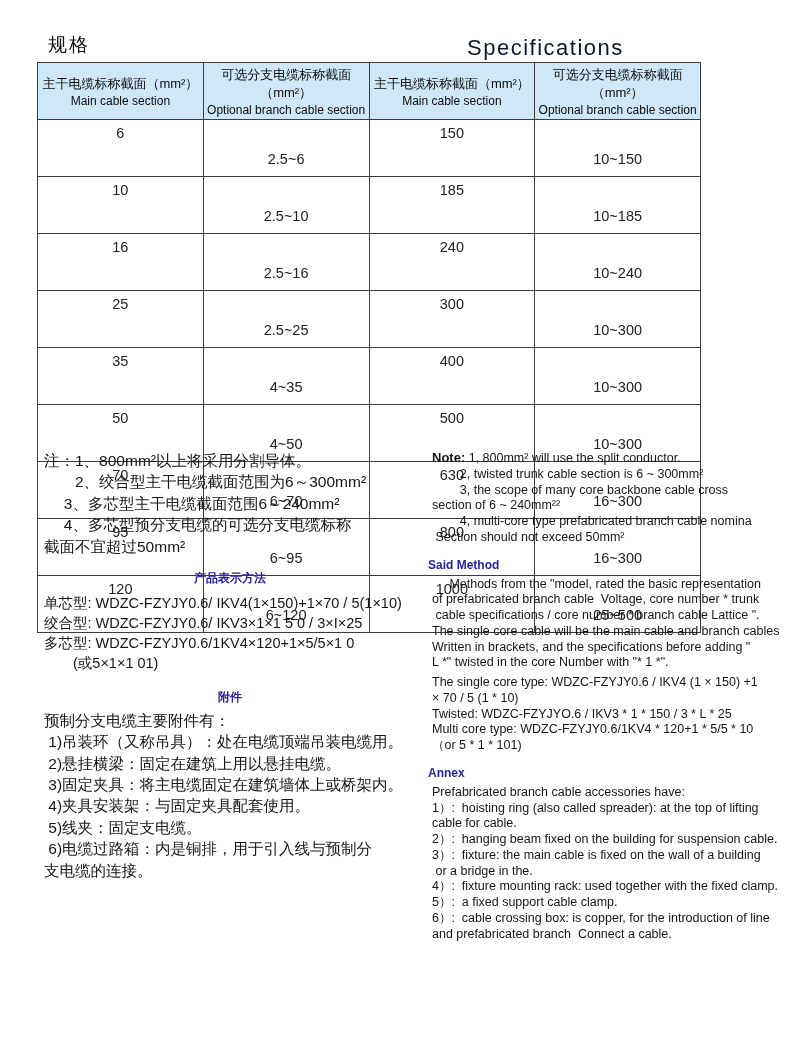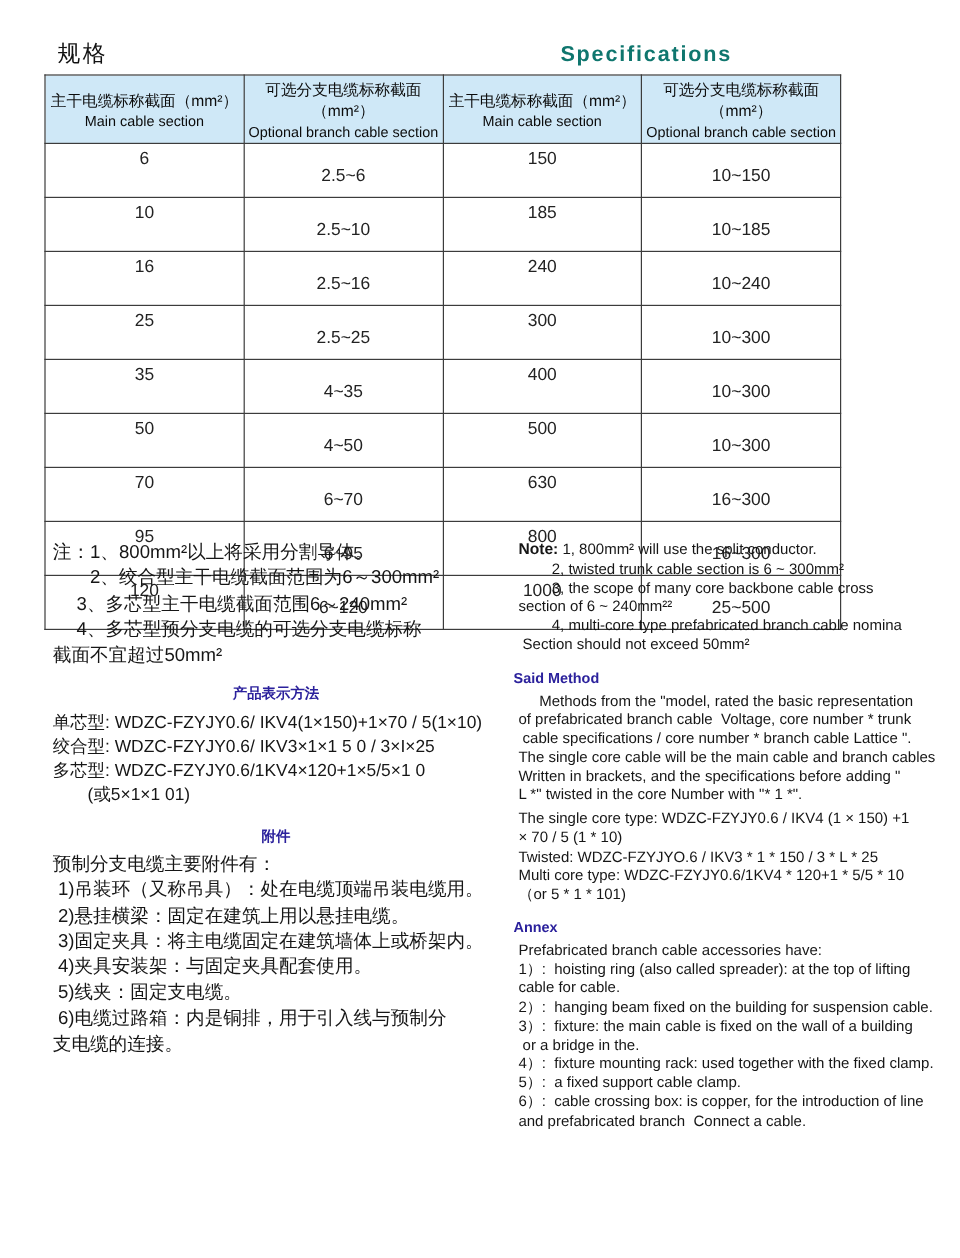--- a/index.html
+++ b/index.html
@@ -10,37 +10,37 @@
     color:#1a1a1a;
     position:relative;
     overflow:hidden;
   }
   .title-cn {
     position:absolute; left:48px; top:32px;
     font-size:19px; color:#111; letter-spacing:2px;
   }
   .title-en {
     position:absolute; left:467px; top:35px;
-    font-size:18px; font-weight:bold; color:#0f766e; letter-spacing:1.5px;
+    font-size:22px; font-weight:normal; color:#0f172a; letter-spacing:1.5px;
   }
   table.spec-table {
     position:absolute; left:37px; top:62px;
     width:664px; border-collapse:collapse; table-layout:fixed;
   }
   .spec-table th, .spec-table td {
     border:1px solid #3c3c3c; text-align:center; padding:0;
   }
   .spec-table th {
     background:#cfe8f7; height:52px; font-weight:normal; padding:2px 1px;
   }
   .h-cn { display:block; font-size:13px; color:#0b0b0b; }
   .h-en { display:block; font-size:12px; color:#0b0b0b; margin-top:1px; }
   .spec-table td { height:34px; font-size:14.5px; color:#222; }
   td.v-top { vertical-align:top; padding-top:5px; }
-  td.v-mid { vertical-align:middle; padding-top:10px; }
+  td.v-mid { vertical-align:middle; padding-top:22px; }
   .cols {
     position:absolute; left:40px; top:446px; width:752px;
     display:flex; gap:8px;
   }
   .col-left  { width:380px; font-size:15.5px; line-height:1.38; color:#161616; }
   .col-right { width:364px; font-size:12.5px; line-height:1.26; color:#161616; }
   .block { white-space:pre-wrap; margin:4px; }
   .examples { font-size:14.5px; margin-top:2px; }
   h3 { margin:0; padding:0; font-weight:bold; }
   .h-blue  { color:#2b219c; }

